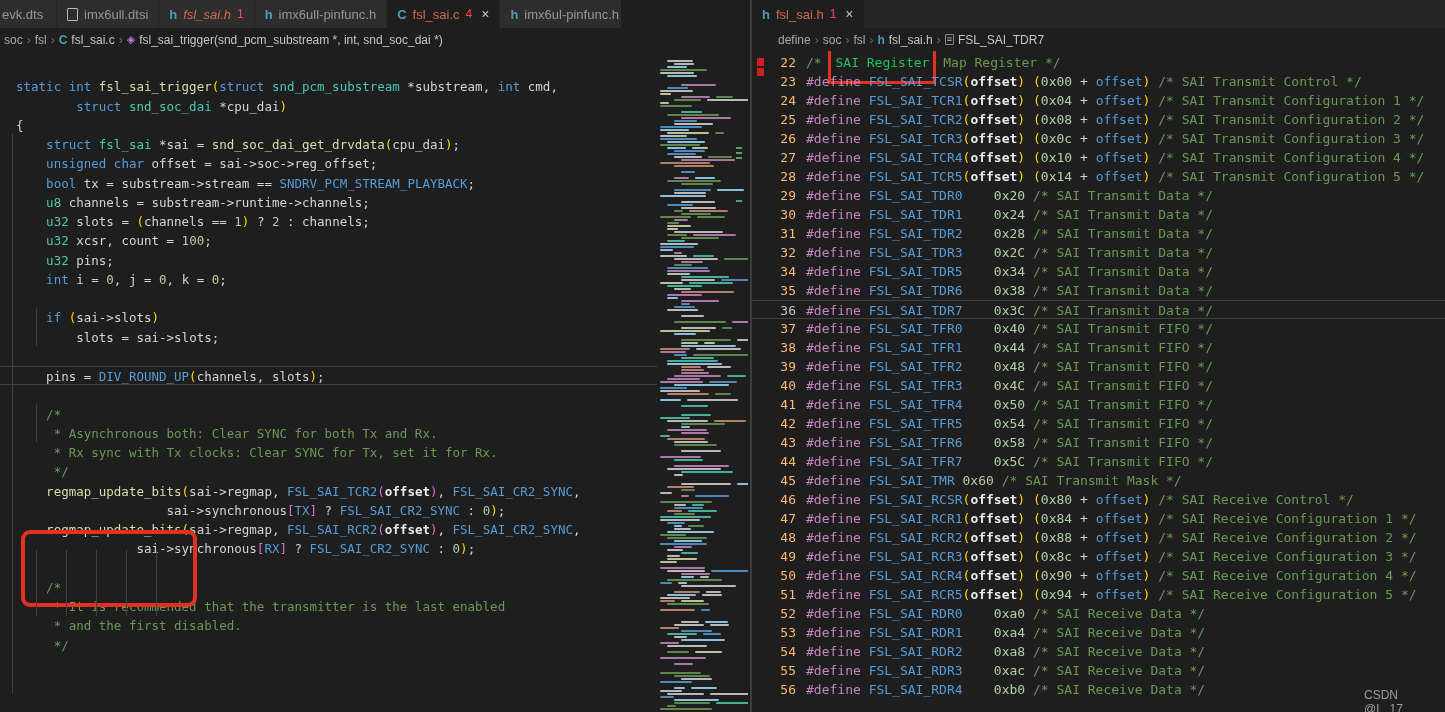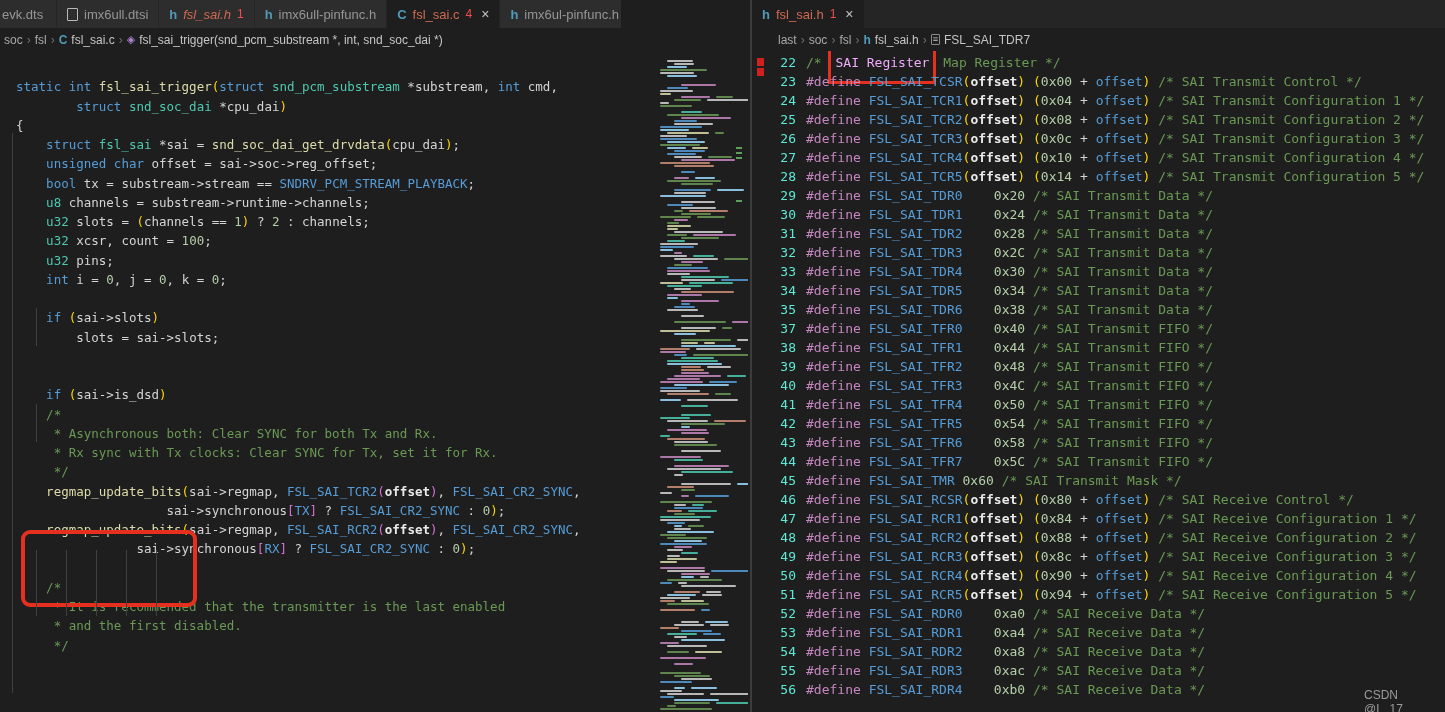--- a/index.html
+++ b/index.html
@@ -36,30 +36,30 @@
   .bc-field{color:#c5c5c5;border:1px solid #8a8a8a;font-size:9px;line-height:9px;padding:0 1px;border-radius:1px;}
   
   .editor{position:absolute;top:51px;height:661px;overflow:hidden;font-family:"DejaVu Sans Mono",monospace;}
   .editor.leftg{left:0;width:657px;font-size:12.5px;padding-top:7px;}
   .editor.rightg{left:752px;width:693px;font-size:13px;padding-top:2px;}
   .code-line{white-space:pre;color:#d4d4d4;}
   .editor.leftg .code-line{height:19.25px;line-height:19.25px;padding-left:6px;}
   .editor.rightg .code-line{height:19px;line-height:19px;}
   .code-line.current{border-top:1px solid #404040;border-bottom:1px solid #404040;
                      height:calc(100% ); box-sizing:border-box;}
-  .ln{display:inline-block;width:44px;text-align:right;color:#5eead4;}
+  .ln{display:inline-block;width:44px;text-align:right;color:#fdba74;}
   .ln.cur{color:#c6c6c6;}
   .lc{margin-left:10px;}
   
   .tk{white-space:pre;}
   .kw{color:#569cd6;} .ty{color:#4ec9b0;} .fn{color:#dcdcaa;} .va{color:#d4d4d4;}
   .nu{color:#b5cea8;} .cm{color:#6a9955;} .mc{color:#569cd6;} .pp{color:#c586c0;}
   .pl{color:#d4d4d4;} .p1{color:#ffd700;} .p2{color:#da70d6;}
   .pr{color:#eaeaea;font-weight:bold;}
-  .cmbox{color:#f0abfc;border:3px solid #e53020;border-radius:0;padding:11px 4px;margin:0 -1px;}
+  .cmbox{color:#22c55e;border:3px solid #e53020;border-radius:0;padding:11px 4px;margin:0 -1px;}
   
   .minimap{position:absolute;left:658px;top:51px;width:90px;height:661px;background:#1e1e1e;overflow:hidden;}
   .mm-bar{position:absolute;height:2px;border-radius:1px;opacity:.85;}
   .sash{position:absolute;left:750px;top:0;width:2px;height:712px;background:#3c3c3c;cursor:ew-resize;}
   .anno-box{position:absolute;border:4px solid #e53020;border-radius:9px;background:transparent;}
   .gutter-mark{position:absolute;background:#d21f1f;}
   .ruler-mark{position:absolute;background:#5ba05b;}
   .iguide{position:absolute;width:1px;background:#404040;}
   .watermark{position:absolute;left:1364px;top:688px;width:76px;color:#9b9b9b;font-size:12px;
              font-family:"Liberation Sans",sans-serif;}
@@ -121,21 +121,21 @@
         <span class="txt">fsl_sai.c</span>
       </span>
       <span class="csep">›</span>
       <span class="crumb fileish">
         <span class="bc-method">◈</span>
         <span class="txt">fsl_sai_trigger(snd_pcm_substream *, int, snd_soc_dai *)</span>
       </span>
     </div>
   <div class="crumbbar rightg" id="crumbs-right">
       <span class="crumb">
-        <span class="txt">last</span>
+        <span class="txt">define</span>
       </span>
       <span class="csep">›</span>
       <span class="crumb">
         <span class="txt">soc</span>
       </span>
       <span class="csep">›</span>
       <span class="crumb">
         <span class="txt">fsl</span>
       </span>
       <span class="csep">›</span>
@@ -160,22 +160,22 @@
       <div class="code-line"><span class="lc"><span class="tk pl">    </span><span class="tk kw">bool</span><span class="tk pl"> </span><span class="tk va">tx</span><span class="tk pl"> = </span><span class="tk va">substream</span><span class="tk pl">-&gt;</span><span class="tk va">stream</span><span class="tk pl"> == </span><span class="tk mc">SNDRV_PCM_STREAM_PLAYBACK</span><span class="tk pl">;</span></span></div>
       <div class="code-line"><span class="lc"><span class="tk pl">    </span><span class="tk ty">u8</span><span class="tk pl"> </span><span class="tk va">channels</span><span class="tk pl"> = </span><span class="tk va">substream</span><span class="tk pl">-&gt;</span><span class="tk va">runtime</span><span class="tk pl">-&gt;</span><span class="tk va">channels</span><span class="tk pl">;</span></span></div>
       <div class="code-line"><span class="lc"><span class="tk pl">    </span><span class="tk ty">u32</span><span class="tk pl"> </span><span class="tk va">slots</span><span class="tk pl"> = </span><span class="tk p1">(</span><span class="tk va">channels</span><span class="tk pl"> == </span><span class="tk nu">1</span><span class="tk p1">)</span><span class="tk pl"> ? </span><span class="tk nu">2</span><span class="tk pl"> : </span><span class="tk va">channels</span><span class="tk pl">;</span></span></div>
       <div class="code-line"><span class="lc"><span class="tk pl">    </span><span class="tk ty">u32</span><span class="tk pl"> </span><span class="tk va">xcsr</span><span class="tk pl">, </span><span class="tk va">count</span><span class="tk pl"> = </span><span class="tk nu">100</span><span class="tk pl">;</span></span></div>
       <div class="code-line"><span class="lc"><span class="tk pl">    </span><span class="tk ty">u32</span><span class="tk pl"> </span><span class="tk va">pins</span><span class="tk pl">;</span></span></div>
       <div class="code-line"><span class="lc"><span class="tk pl">    </span><span class="tk kw">int</span><span class="tk pl"> </span><span class="tk va">i</span><span class="tk pl"> = </span><span class="tk nu">0</span><span class="tk pl">, </span><span class="tk va">j</span><span class="tk pl"> = </span><span class="tk nu">0</span><span class="tk pl">, </span><span class="tk va">k</span><span class="tk pl"> = </span><span class="tk nu">0</span><span class="tk pl">;</span></span></div>
       <div class="code-line"><span class="lc"></span></div>
       <div class="code-line"><span class="lc"><span class="tk pl">    </span><span class="tk kw">if</span><span class="tk pl"> </span><span class="tk p1">(</span><span class="tk va">sai</span><span class="tk pl">-&gt;</span><span class="tk va">slots</span><span class="tk p1">)</span></span></div>
       <div class="code-line"><span class="lc"><span class="tk pl">        </span><span class="tk va">slots</span><span class="tk pl"> = </span><span class="tk va">sai</span><span class="tk pl">-&gt;</span><span class="tk va">slots</span><span class="tk pl">;</span></span></div>
       <div class="code-line"><span class="lc"></span></div>
+      <div class="code-line current"><span class="lc"><span class="tk pl">    </span><span class="tk va">pins</span><span class="tk pl"> = </span><span class="tk mc">DIV_ROUND_UP</span><span class="tk p1">(</span><span class="tk va">channels</span><span class="tk pl">, </span><span class="tk va">slots</span><span class="tk p1">)</span><span class="tk pl">;</span></span></div>
       <div class="code-line"><span class="lc"></span></div>
-      <div class="code-line"><span class="lc"><span class="tk pl">    </span><span class="tk kw">if</span><span class="tk pl"> </span><span class="tk p1">(</span><span class="tk va">sai</span><span class="tk pl">-&gt;</span><span class="tk va">is_dsd</span><span class="tk p1">)</span></span></div>
       <div class="code-line"><span class="lc"><span class="tk pl">    </span><span class="tk cm">/*</span></span></div>
       <div class="code-line"><span class="lc"><span class="tk pl">    </span><span class="tk cm"> * Asynchronous both: Clear SYNC for both Tx and Rx.</span></span></div>
       <div class="code-line"><span class="lc"><span class="tk pl">    </span><span class="tk cm"> * Rx sync with Tx clocks: Clear SYNC for Tx, set it for Rx.</span></span></div>
       <div class="code-line"><span class="lc"><span class="tk pl">    </span><span class="tk cm"> */</span></span></div>
       <div class="code-line"><span class="lc"><span class="tk pl">    </span><span class="tk fn">regmap_update_bits</span><span class="tk p1">(</span><span class="tk va">sai</span><span class="tk pl">-&gt;</span><span class="tk va">regmap</span><span class="tk pl">, </span><span class="tk mc">FSL_SAI_TCR2</span><span class="tk p2">(</span><span class="tk pr">offset</span><span class="tk p2">)</span><span class="tk pl">, </span><span class="tk mc">FSL_SAI_CR2_SYNC</span><span class="tk pl">,</span></span></div>
       <div class="code-line"><span class="lc"><span class="tk pl">                    </span><span class="tk va">sai</span><span class="tk pl">-&gt;</span><span class="tk va">synchronous</span><span class="tk p2">[</span><span class="tk mc">TX</span><span class="tk p2">]</span><span class="tk pl"> ? </span><span class="tk mc">FSL_SAI_CR2_SYNC</span><span class="tk pl"> : </span><span class="tk nu">0</span><span class="tk p1">)</span><span class="tk pl">;</span></span></div>
       <div class="code-line"><span class="lc"><span class="tk pl">    </span><span class="tk fn">regmap_update_bits</span><span class="tk p1">(</span><span class="tk va">sai</span><span class="tk pl">-&gt;</span><span class="tk va">regmap</span><span class="tk pl">, </span><span class="tk mc">FSL_SAI_RCR2</span><span class="tk p2">(</span><span class="tk pr">offset</span><span class="tk p2">)</span><span class="tk pl">, </span><span class="tk mc">FSL_SAI_CR2_SYNC</span><span class="tk pl">,</span></span></div>
       <div class="code-line"><span class="lc"><span class="tk pl">                </span><span class="tk va">sai</span><span class="tk pl">-&gt;</span><span class="tk va">synchronous</span><span class="tk p2">[</span><span class="tk mc">RX</span><span class="tk p2">]</span><span class="tk pl"> ? </span><span class="tk mc">FSL_SAI_CR2_SYNC</span><span class="tk pl"> : </span><span class="tk nu">0</span><span class="tk p1">)</span><span class="tk pl">;</span></span></div>
       <div class="code-line"><span class="lc"></span></div>
       <div class="code-line"><span class="lc"><span class="tk pl">    </span><span class="tk cm">/*</span></span></div>
@@ -420,23 +420,23 @@
       <div class="code-line"><span class="ln">23</span><span class="lc"><span class="tk pp">#define</span><span class="tk pl"> </span><span class="tk mc">FSL_SAI_TCSR</span><span class="tk p1">(</span><span class="tk pr">offset</span><span class="tk p1">)</span><span class="tk pl"> </span><span class="tk p1">(</span><span class="tk nu">0x00</span><span class="tk pl"> + </span><span class="tk mc">offset</span><span class="tk p1">)</span><span class="tk pl"> </span><span class="tk cm">/* SAI Transmit Control */</span></span></div>
       <div class="code-line"><span class="ln">24</span><span class="lc"><span class="tk pp">#define</span><span class="tk pl"> </span><span class="tk mc">FSL_SAI_TCR1</span><span class="tk p1">(</span><span class="tk pr">offset</span><span class="tk p1">)</span><span class="tk pl"> </span><span class="tk p1">(</span><span class="tk nu">0x04</span><span class="tk pl"> + </span><span class="tk mc">offset</span><span class="tk p1">)</span><span class="tk pl"> </span><span class="tk cm">/* SAI Transmit Configuration 1 */</span></span></div>
       <div class="code-line"><span class="ln">25</span><span class="lc"><span class="tk pp">#define</span><span class="tk pl"> </span><span class="tk mc">FSL_SAI_TCR2</span><span class="tk p1">(</span><span class="tk pr">offset</span><span class="tk p1">)</span><span class="tk pl"> </span><span class="tk p1">(</span><span class="tk nu">0x08</span><span class="tk pl"> + </span><span class="tk mc">offset</span><span class="tk p1">)</span><span class="tk pl"> </span><span class="tk cm">/* SAI Transmit Configuration 2 */</span></span></div>
       <div class="code-line"><span class="ln">26</span><span class="lc"><span class="tk pp">#define</span><span class="tk pl"> </span><span class="tk mc">FSL_SAI_TCR3</span><span class="tk p1">(</span><span class="tk pr">offset</span><span class="tk p1">)</span><span class="tk pl"> </span><span class="tk p1">(</span><span class="tk nu">0x0c</span><span class="tk pl"> + </span><span class="tk mc">offset</span><span class="tk p1">)</span><span class="tk pl"> </span><span class="tk cm">/* SAI Transmit Configuration 3 */</span></span></div>
       <div class="code-line"><span class="ln">27</span><span class="lc"><span class="tk pp">#define</span><span class="tk pl"> </span><span class="tk mc">FSL_SAI_TCR4</span><span class="tk p1">(</span><span class="tk pr">offset</span><span class="tk p1">)</span><span class="tk pl"> </span><span class="tk p1">(</span><span class="tk nu">0x10</span><span class="tk pl"> + </span><span class="tk mc">offset</span><span class="tk p1">)</span><span class="tk pl"> </span><span class="tk cm">/* SAI Transmit Configuration 4 */</span></span></div>
       <div class="code-line"><span class="ln">28</span><span class="lc"><span class="tk pp">#define</span><span class="tk pl"> </span><span class="tk mc">FSL_SAI_TCR5</span><span class="tk p1">(</span><span class="tk pr">offset</span><span class="tk p1">)</span><span class="tk pl"> </span><span class="tk p1">(</span><span class="tk nu">0x14</span><span class="tk pl"> + </span><span class="tk mc">offset</span><span class="tk p1">)</span><span class="tk pl"> </span><span class="tk cm">/* SAI Transmit Configuration 5 */</span></span></div>
       <div class="code-line"><span class="ln">29</span><span class="lc"><span class="tk pp">#define</span><span class="tk pl"> </span><span class="tk mc">FSL_SAI_TDR0</span><span class="tk pl">    </span><span class="tk nu">0x20</span><span class="tk pl"> </span><span class="tk cm">/* SAI Transmit Data */</span></span></div>
       <div class="code-line"><span class="ln">30</span><span class="lc"><span class="tk pp">#define</span><span class="tk pl"> </span><span class="tk mc">FSL_SAI_TDR1</span><span class="tk pl">    </span><span class="tk nu">0x24</span><span class="tk pl"> </span><span class="tk cm">/* SAI Transmit Data */</span></span></div>
       <div class="code-line"><span class="ln">31</span><span class="lc"><span class="tk pp">#define</span><span class="tk pl"> </span><span class="tk mc">FSL_SAI_TDR2</span><span class="tk pl">    </span><span class="tk nu">0x28</span><span class="tk pl"> </span><span class="tk cm">/* SAI Transmit Data */</span></span></div>
       <div class="code-line"><span class="ln">32</span><span class="lc"><span class="tk pp">#define</span><span class="tk pl"> </span><span class="tk mc">FSL_SAI_TDR3</span><span class="tk pl">    </span><span class="tk nu">0x2C</span><span class="tk pl"> </span><span class="tk cm">/* SAI Transmit Data */</span></span></div>
-      <div class="code-line"><span class="ln">33</span><span class="lc"><span class="tk pp">#define</span><span class="tk pl"> </span><span class="tk mc">FSL_SAI_TDR4</span><span class="tk pl">    </span><span class="tk nu">0x30</span><span class="tk pl"> </span><span class="tk cm">/* SAI Transmit Data */</span></span></div>
       <div class="code-line"><span class="ln">34</span><span class="lc"><span class="tk pp">#define</span><span class="tk pl"> </span><span class="tk mc">FSL_SAI_TDR5</span><span class="tk pl">    </span><span class="tk nu">0x34</span><span class="tk pl"> </span><span class="tk cm">/* SAI Transmit Data */</span></span></div>
       <div class="code-line"><span class="ln">35</span><span class="lc"><span class="tk pp">#define</span><span class="tk pl"> </span><span class="tk mc">FSL_SAI_TDR6</span><span class="tk pl">    </span><span class="tk nu">0x38</span><span class="tk pl"> </span><span class="tk cm">/* SAI Transmit Data */</span></span></div>
+      <div class="code-line current"><span class="ln cur">36</span><span class="lc"><span class="tk pp">#define</span><span class="tk pl"> </span><span class="tk mc">FSL_SAI_TDR7</span><span class="tk pl">    </span><span class="tk nu">0x3C</span><span class="tk pl"> </span><span class="tk cm">/* SAI Transmit Data */</span></span></div>
       <div class="code-line"><span class="ln">37</span><span class="lc"><span class="tk pp">#define</span><span class="tk pl"> </span><span class="tk mc">FSL_SAI_TFR0</span><span class="tk pl">    </span><span class="tk nu">0x40</span><span class="tk pl"> </span><span class="tk cm">/* SAI Transmit FIFO */</span></span></div>
       <div class="code-line"><span class="ln">38</span><span class="lc"><span class="tk pp">#define</span><span class="tk pl"> </span><span class="tk mc">FSL_SAI_TFR1</span><span class="tk pl">    </span><span class="tk nu">0x44</span><span class="tk pl"> </span><span class="tk cm">/* SAI Transmit FIFO */</span></span></div>
       <div class="code-line"><span class="ln">39</span><span class="lc"><span class="tk pp">#define</span><span class="tk pl"> </span><span class="tk mc">FSL_SAI_TFR2</span><span class="tk pl">    </span><span class="tk nu">0x48</span><span class="tk pl"> </span><span class="tk cm">/* SAI Transmit FIFO */</span></span></div>
       <div class="code-line"><span class="ln">40</span><span class="lc"><span class="tk pp">#define</span><span class="tk pl"> </span><span class="tk mc">FSL_SAI_TFR3</span><span class="tk pl">    </span><span class="tk nu">0x4C</span><span class="tk pl"> </span><span class="tk cm">/* SAI Transmit FIFO */</span></span></div>
       <div class="code-line"><span class="ln">41</span><span class="lc"><span class="tk pp">#define</span><span class="tk pl"> </span><span class="tk mc">FSL_SAI_TFR4</span><span class="tk pl">    </span><span class="tk nu">0x50</span><span class="tk pl"> </span><span class="tk cm">/* SAI Transmit FIFO */</span></span></div>
       <div class="code-line"><span class="ln">42</span><span class="lc"><span class="tk pp">#define</span><span class="tk pl"> </span><span class="tk mc">FSL_SAI_TFR5</span><span class="tk pl">    </span><span class="tk nu">0x54</span><span class="tk pl"> </span><span class="tk cm">/* SAI Transmit FIFO */</span></span></div>
       <div class="code-line"><span class="ln">43</span><span class="lc"><span class="tk pp">#define</span><span class="tk pl"> </span><span class="tk mc">FSL_SAI_TFR6</span><span class="tk pl">    </span><span class="tk nu">0x58</span><span class="tk pl"> </span><span class="tk cm">/* SAI Transmit FIFO */</span></span></div>
       <div class="code-line"><span class="ln">44</span><span class="lc"><span class="tk pp">#define</span><span class="tk pl"> </span><span class="tk mc">FSL_SAI_TFR7</span><span class="tk pl">    </span><span class="tk nu">0x5C</span><span class="tk pl"> </span><span class="tk cm">/* SAI Transmit FIFO */</span></span></div>
       <div class="code-line"><span class="ln">45</span><span class="lc"><span class="tk pp">#define</span><span class="tk pl"> </span><span class="tk mc">FSL_SAI_TMR</span><span class="tk pl"> </span><span class="tk nu">0x60</span><span class="tk pl"> </span><span class="tk cm">/* SAI Transmit Mask */</span></span></div>
       <div class="code-line"><span class="ln">46</span><span class="lc"><span class="tk pp">#define</span><span class="tk pl"> </span><span class="tk mc">FSL_SAI_RCSR</span><span class="tk p1">(</span><span class="tk pr">offset</span><span class="tk p1">)</span><span class="tk pl"> </span><span class="tk p1">(</span><span class="tk nu">0x80</span><span class="tk pl"> + </span><span class="tk mc">offset</span><span class="tk p1">)</span><span class="tk pl"> </span><span class="tk cm">/* SAI Receive Control */</span></span></div>

